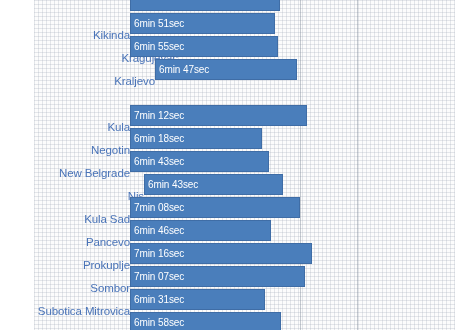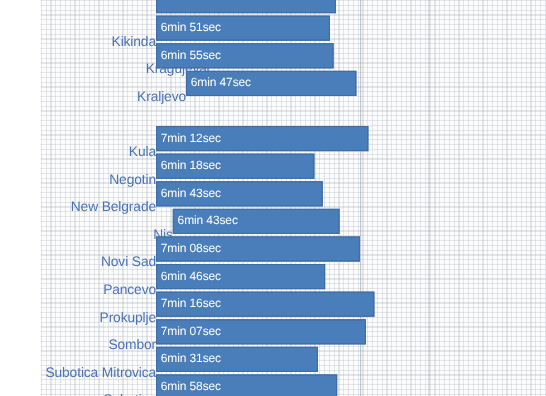--- a/index.html
+++ b/index.html
@@ -138,21 +138,21 @@
         <div class="row-label">New Belgrade</div>
         <div class="bar" style="width: 139px;"></div>
         <div class="bar-value">6min 43sec</div>
       </div>
       <div class="row" style="top: 173px; margin-left: 14px;">
         <div class="row-label">Nis</div>
         <div class="bar" style="width: 139px;"></div>
         <div class="bar-value">6min 43sec</div>
       </div>
       <div class="row" style="top: 196px;">
-        <div class="row-label">Novi Sad</div>
+        <div class="row-label">Kula Sad</div>
         <div class="bar" style="width: 170px;"></div>
         <div class="bar-value">7min 08sec</div>
       </div>
       <div class="row" style="top: 219px;">
         <div class="row-label">Pancevo</div>
         <div class="bar" style="width: 141px;"></div>
         <div class="bar-value">6min 46sec</div>
       </div>
       <div class="row" style="top: 242px;">
         <div class="row-label">Prokuplje</div>

